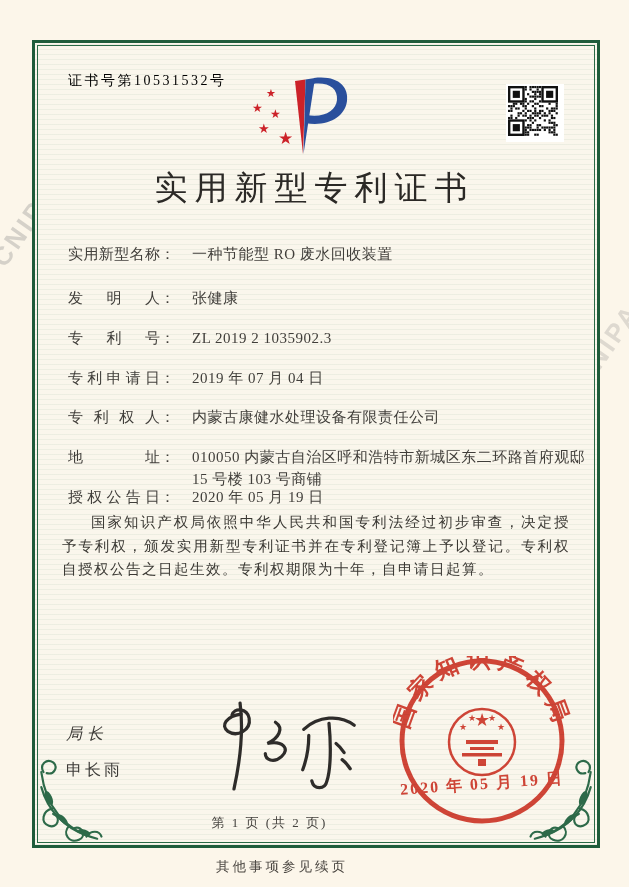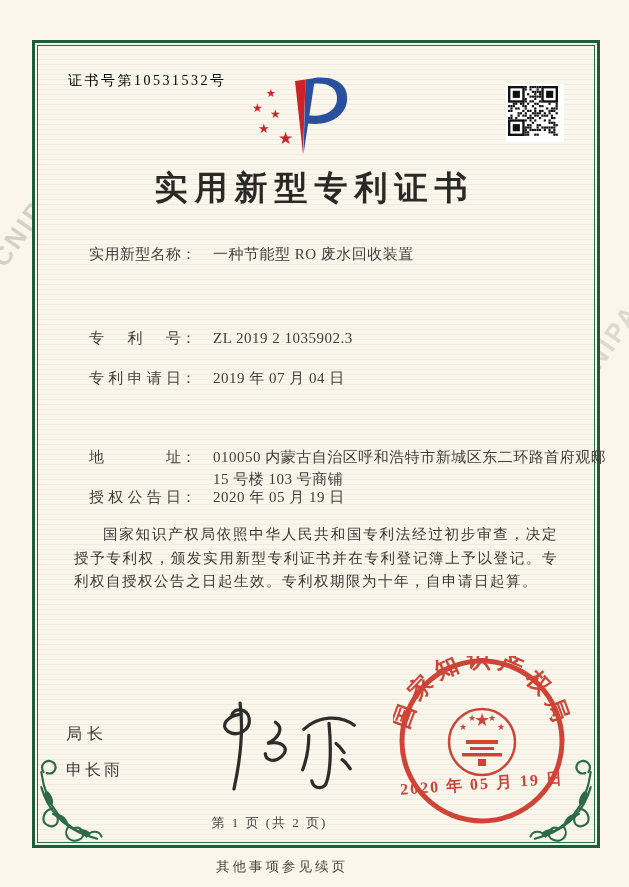--- a/index.html
+++ b/index.html
@@ -30,36 +30,36 @@
   .ornament{position:absolute;width:86px;height:86px;}
   .orn-left {left:2px;bottom:2px;}
   .orn-right{right:2px;bottom:2px;transform:scaleX(-1);}
 
   
   .cert-no{position:absolute;left:68px;top:72px;font-size:14px;letter-spacing:2.5px;color:#000000;}
   .logo{position:absolute;left:246px;top:72px;width:128px;height:98px;}
   .logo .star{position:absolute;color:#cc2229;line-height:1;}
   .qr{position:absolute;left:506px;top:84px;width:54px;height:54px;background:#fff;padding:2px;}
   .title{position:absolute;left:0;top:166px;width:629px;text-align:center;
-         font-size:33px;font-weight:bold;letter-spacing:7px;color:#2b2926;}
+         font-size:33px;font-weight:normal;letter-spacing:7px;color:#2b2926;}
 
   
   .frow{position:absolute;left:68px;font-size:15px;color:#403e3a;line-height:22px;}
-  .flabel{display:inline-block;width:92px;text-align:justify;text-align-last:justify;vertical-align:top;margin-left:21px;}
+  .flabel{display:inline-block;width:92px;text-align:justify;text-align-last:justify;vertical-align:top;}
   .fcolon{vertical-align:top;}
   .fval{display:inline-block;max-width:402px;vertical-align:top;margin-left:17px;letter-spacing:.5px;}
   .frow2{position:absolute;left:330px;font-size:15px;color:#403e3a;line-height:22px;}
 
   
   .paras{position:absolute;left:62px;top:511px;width:508px;font-size:14.5px;
          line-height:23.5px;color:#3a3833;letter-spacing:1.5px;text-align:justify;}
-  .paras p{margin:12px;text-indent:2em;}
-
-  
-  .signer-title{position:absolute;left:66px;top:724px;font-size:16px;letter-spacing:5px;color:#3c3a37;}
+  .paras p{margin:0;text-indent:2em;}
+
+  
+  .signer-title{position:absolute;left:66px;top:724px;font-size:16px;letter-spacing:5px;color:#3c3a37;font-style:italic;}
   .signer-name {position:absolute;left:66px;top:760px;font-size:16px;letter-spacing:3px;color:#3c3a37;}
   .signature{position:absolute;left:205px;top:698px;width:155px;height:96px;}
 
   
   .seal{position:absolute;left:393px;top:656px;width:178px;height:178px;
         mix-blend-mode:multiply;opacity:.94;}
   .seal-date{position:absolute;left:-8px;top:118px;width:194px;text-align:center;
              font-size:16px;letter-spacing:2px;color:#d23b2e;transform:rotate(-4deg);
              font-weight:bold;white-space:nowrap;}
 
@@ -289,25 +289,31 @@
           <rect x="48" y="48" width="2.2" height="2.2"></rect>
         </g>
     </svg>
   </div>
 
   <div class="title">实用新型专利证书</div>
 
   <div class="frow" style="top:243px">
     <span class="flabel">实用新型名称</span><span class="fcolon">：</span><span class="fval">一种节能型 RO 废水回收装置</span>
   </div>
+  <div class="frow" style="top:287px">
+    <span class="flabel">发明人</span><span class="fcolon">：</span><span class="fval">张健康</span>
+  </div>
   <div class="frow" style="top:327px">
     <span class="flabel">专利号</span><span class="fcolon">：</span><span class="fval">ZL 2019 2 1035902.3</span>
   </div>
   <div class="frow" style="top:367px">
     <span class="flabel">专利申请日</span><span class="fcolon">：</span><span class="fval">2019 年 07 月 04 日</span>
+  </div>
+  <div class="frow" style="top:406px">
+    <span class="flabel">专利权人</span><span class="fcolon">：</span><span class="fval">内蒙古康健水处理设备有限责任公司</span>
   </div>
   <div class="frow" style="top:446px">
     <span class="flabel">地址</span><span class="fcolon">：</span><span class="fval">010050 内蒙古自治区呼和浩特市新城区东二环路首府观邸 15 号楼 103 号商铺</span>
   </div>
   <div class="frow" style="top:486px">
     <span class="flabel">授权公告日</span><span class="fcolon">：</span><span class="fval">2020 年 05 月 19 日</span>
   </div>
 
   <div class="paras">
     <p>国家知识产权局依照中华人民共和国专利法经过初步审查，决定授予专利权，颁发实用新型专利证书并在专利登记簿上予以登记。专利权自授权公告之日起生效。专利权期限为十年，自申请日起算。</p>

